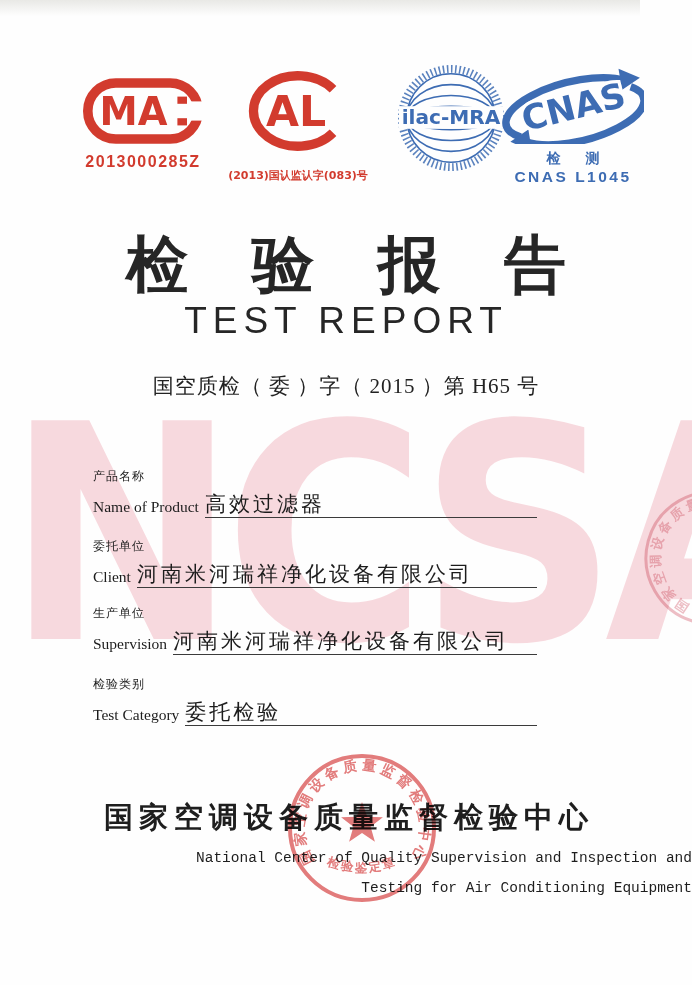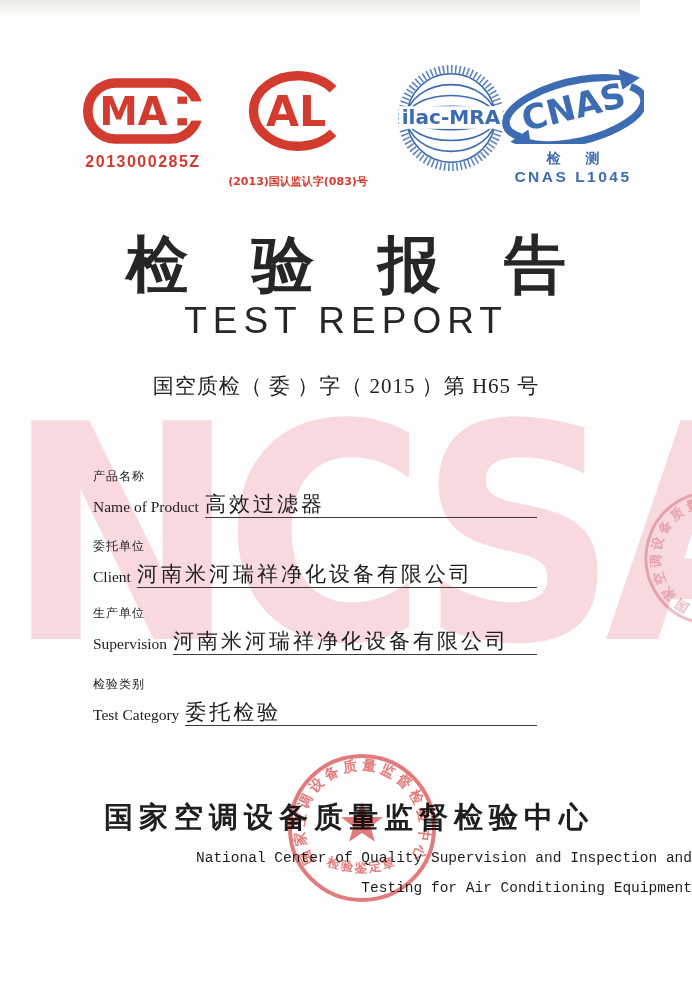--- a/index.html
+++ b/index.html
@@ -16,21 +16,21 @@
     color:#ea8d9c; opacity:.32; transform:scaleX(.92); transform-origin:left top; z-index:1; }
 
   
   .cert { position:absolute; text-align:center; z-index:2; }
   .cert-cma { left:80px; top:78px; width:126px; }
   .cert-cma svg { width:120px; height:66px; }
   .cma-number { margin-top:5px; color:#d23b2e; font-family:"Liberation Sans",sans-serif;
     font-weight:bold; font-size:16px; letter-spacing:1.5px; }
   .cert-cal { left:220px; top:70px; width:156px; }
   .cert-cal svg { width:102px; height:82px; }
-  .cal-caption { margin-top:18px; color:#d23b2e; font-family:"DejaVu Sans",sans-serif;
+  .cal-caption { margin-top:12px; color:#d23b2e; font-family:"DejaVu Sans",sans-serif;
     font-weight:bold; font-size:11px; }
   .cert-ilac { left:396px; top:64px; width:110px; }
   .cert-ilac svg { width:108px; height:108px; }
   .cert-cnas { left:500px; top:66px; width:146px; }
   .cert-cnas svg { width:142px; height:78px; }
   .cnas-cn { margin-top:2px; color:#3d6cb3; font-weight:bold; font-size:14px; letter-spacing:10px; text-indent:10px; font-family:"DejaVu Sans",sans-serif; }
   .cnas-code { color:#3d6cb3; font-weight:bold; font-size:15.5px; letter-spacing:2.5px; font-family:"Liberation Sans",sans-serif; }
 
   
   .title-cn { position:absolute; top:223px; left:0; width:100%; text-align:center; z-index:2;

